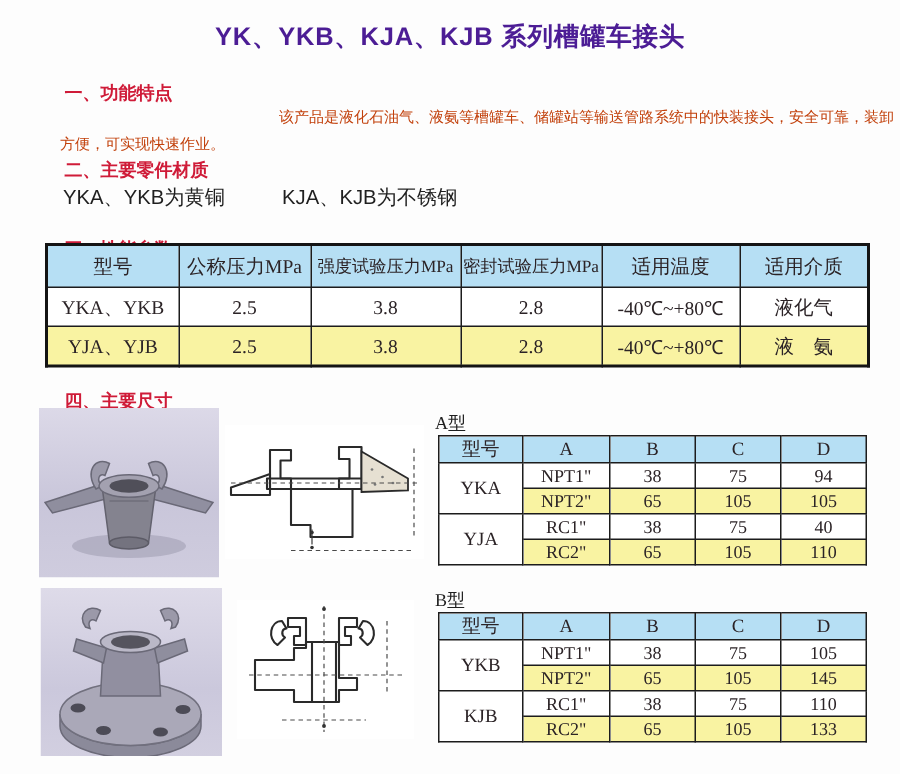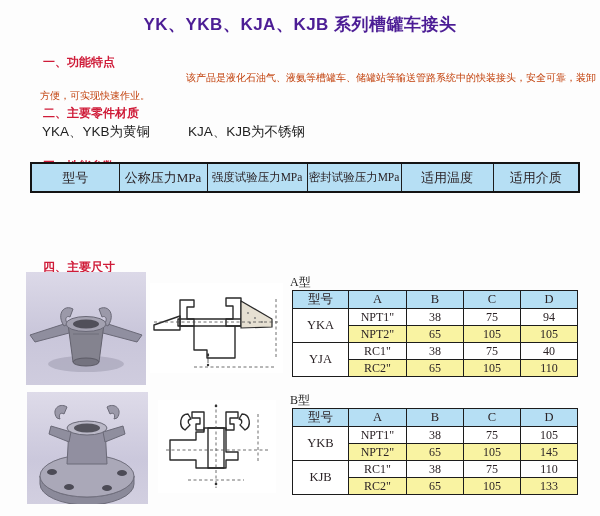--- a/index.html
+++ b/index.html
@@ -97,20 +97,36 @@
     <tr class="hdr">
       <th>型号</th>
       <th>公称压力MPa</th>
       <th class="small">强度试验压力MPa</th>
       <th class="small">密封试验压力MPa</th>
       <th>适用温度</th>
       <th>适用介质</th>
     </tr>
   </thead>
   <tbody>
+    <tr class="row-white">
+      <td>YKA、YKB</td>
+      <td>2.5</td>
+      <td>3.8</td>
+      <td>2.8</td>
+      <td>-40℃~+80℃</td>
+      <td>液化气</td>
+    </tr>
+    <tr class="row-yellow">
+      <td>YJA、YJB</td>
+      <td>2.5</td>
+      <td>3.8</td>
+      <td>2.8</td>
+      <td>-40℃~+80℃</td>
+      <td>液　氨</td>
+    </tr>
   </tbody>
 </table>
 
 <div class="abs sec-heading" style="left:43px;top:247px;margin-top:12px;">四、主要尺寸</div>
 
 <svg id="photo-a" class="abs photo" width="120" height="113" viewBox="0 0 120 113">
   <defs>
     <linearGradient id="pabg" x1="0" y1="0" x2="0" y2="1">
       <stop offset="0" stop-color="#dcd9e8"></stop>
         <stop offset=".55" stop-color="#c9c6da"></stop>

